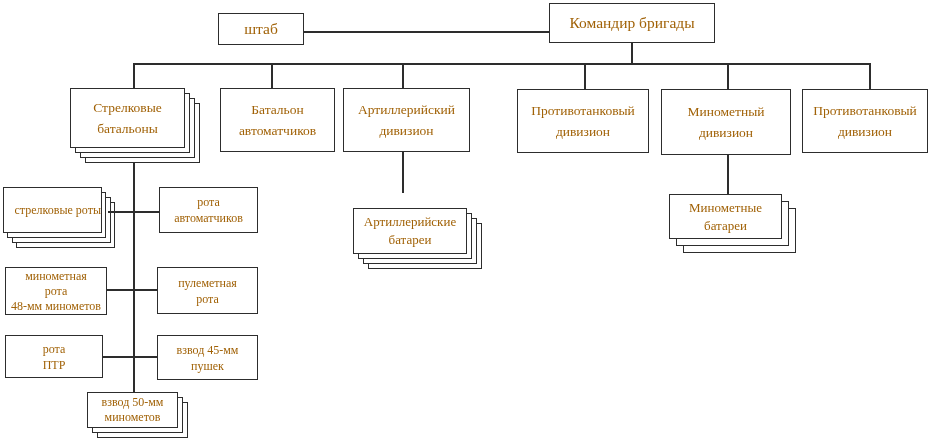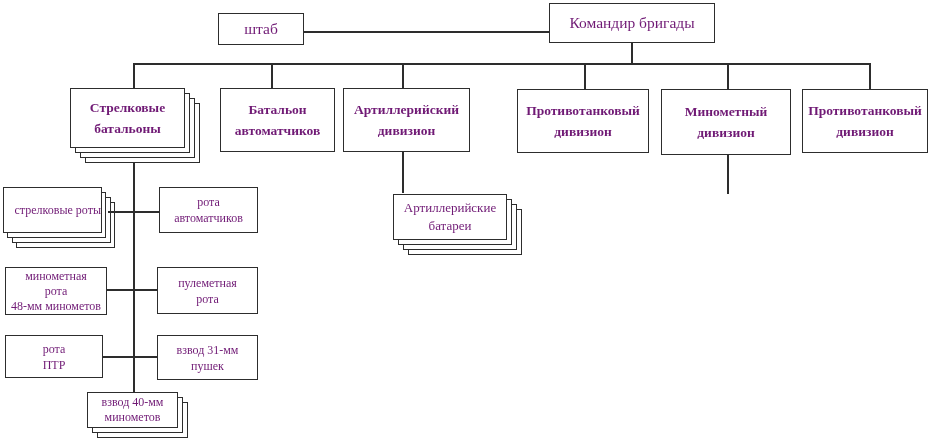--- a/index.html
+++ b/index.html
@@ -2,21 +2,21 @@
 <html><head>
 <meta charset="utf-8">
 <style>
   html, body { margin: 0; padding: 0; background: #ffffff; }
   #canvas {
     position: relative;
     width: 929px;
     height: 440px;
     background: #ffffff;
     font-family: "Liberation Serif", "DejaVu Serif", serif;
-    color: #701a75;
+    color: #a16207;
     overflow: hidden;
   }
   .node {
     position: absolute;
     box-sizing: border-box;
     background: #ffffff;
     border: 1.5px solid #2d2d2d;
     display: flex;
     align-items: center;
     justify-content: center;
@@ -44,21 +44,21 @@
   }
   .s1 { z-index: 3; }
   .s2 { z-index: 2; }
   .s3 { z-index: 1; }
   .line {
     position: absolute;
     background: #2d2d2d;
     z-index: 5;
   }
   .fs-top   { font-size: 15.5px; line-height: 20px; }
-  .fs-row2  { font-size: 13.5px; line-height: 21px; font-weight: bold; }
+  .fs-row2  { font-size: 13.5px; line-height: 21px; }
   .fs-bat   { font-size: 13px;   line-height: 18px; }
   .fs-sub   { font-size: 12px;   line-height: 16px; }
   .fs-sub3  { font-size: 12px;   line-height: 15px; }
 </style>
 </head>
 <body>
 
 <div id="canvas">
 
   <div class="line" style="left:303px; top:31px; width:246px; height:1.6px;"></div>
@@ -148,37 +148,45 @@
     <span class="label">пулеметная
 рота</span>
   </div>
 
   <div class="node fs-sub" style="left:5px; top:335px; width:98px; height:43px;">
     <span class="label">рота
 ПТР</span>
   </div>
 
   <div class="node fs-sub" style="left:157px; top:335px; width:101px; height:45px;">
-    <span class="label">взвод 31-мм
+    <span class="label">взвод 45-мм
 пушек</span>
   </div>
 
   <div class="stack" style="left:87px; top:392px; width:91px; height:36px;">
     <div class="sheet s2" style="left:10px; top:10px; width:91px; height:36px;"></div>
     <div class="sheet s1" style="left:5px; top:5px; width:91px; height:36px;"></div>
     <div class="sheet main fs-sub3" style="left:0; top:0; width:91px; height:36px;">
-      <span class="label">взвод 40-мм
+      <span class="label">взвод 50-мм
 минометов</span>
     </div>
   </div>
 
-  <div class="stack" style="left:353px; top:194px; width:114px; height:46px;margin-left:40px;">
+  <div class="stack" style="left:353px; top:208px; width:114px; height:46px;">
     <div class="sheet s3" style="left:15px; top:15px; width:114px; height:46px;"></div>
     <div class="sheet s2" style="left:10px; top:10px; width:114px; height:46px;"></div>
     <div class="sheet s1" style="left:5px; top:5px; width:114px; height:46px;"></div>
     <div class="sheet main fs-bat" style="left:0; top:0; width:114px; height:46px;">
       <span class="label">Артиллерийские
 батареи</span>
     </div>
   </div>
 
+  <div class="stack" style="left:669px; top:194px; width:113px; height:45px;">
+    <div class="sheet s2" style="left:14px; top:14px; width:113px; height:45px;"></div>
+    <div class="sheet s1" style="left:7px; top:7px; width:113px; height:45px;"></div>
+    <div class="sheet main fs-bat" style="left:0; top:0; width:113px; height:45px;">
+      <span class="label">Минометные
+батареи</span>
+    </div>
+  </div>
 
 </div>
 
 </body></html>

